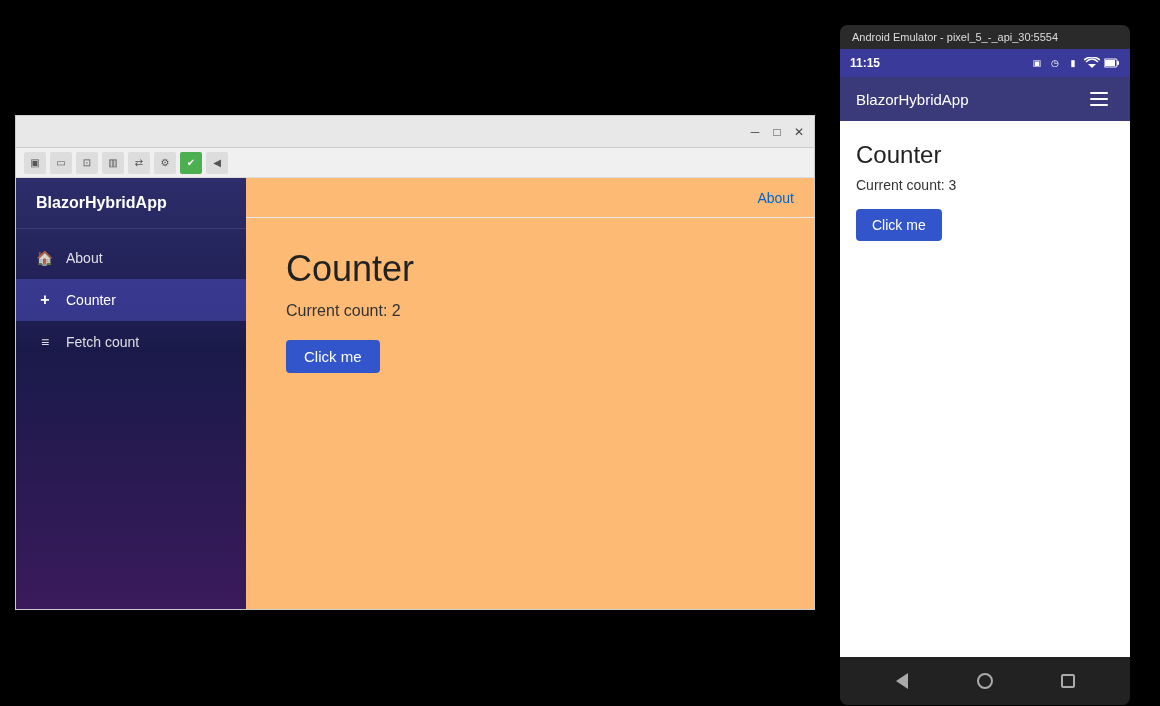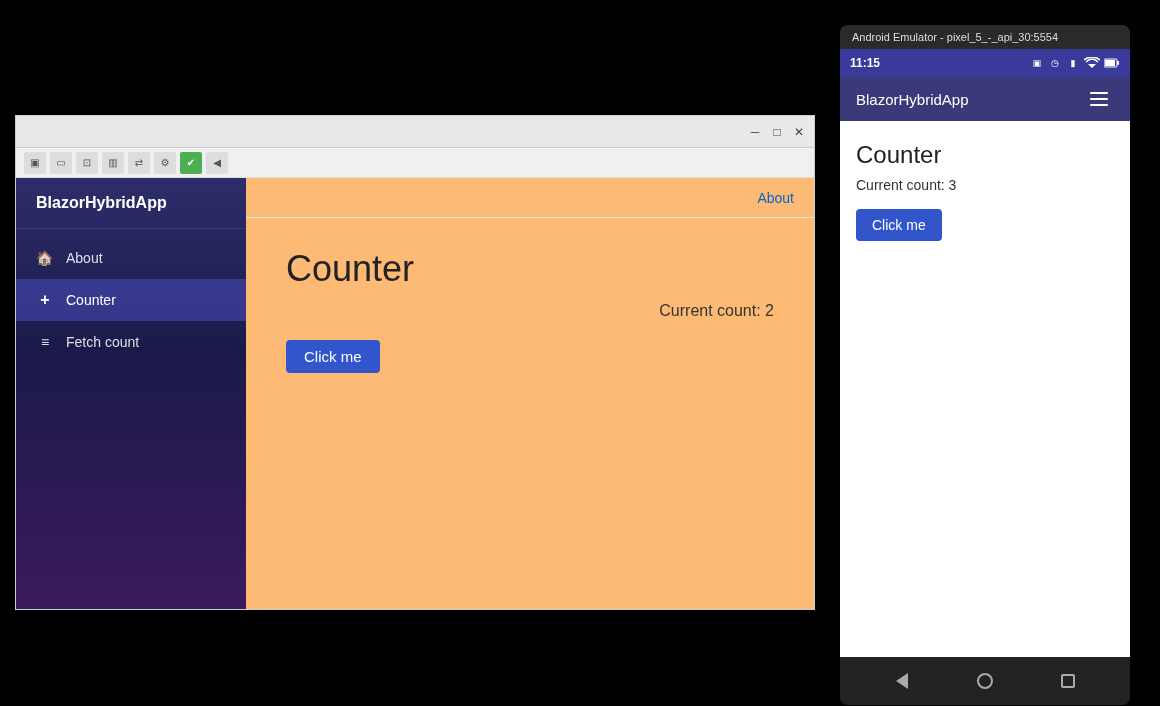--- a/index.html
+++ b/index.html
@@ -162,21 +162,20 @@
       font-size: 36px;
       font-weight: 300;
       color: #222;
       margin-bottom: 12px;
     }
 
     .count-text {
       font-size: 16px;
       color: #333;
       margin-bottom: 20px;
-      text-align: right;
     }
 
     .click-btn {
       background: #3355cc;
       color: #fff;
       border: none;
       padding: 8px 18px;
       font-size: 15px;
       border-radius: 4px;
       cursor: pointer;

